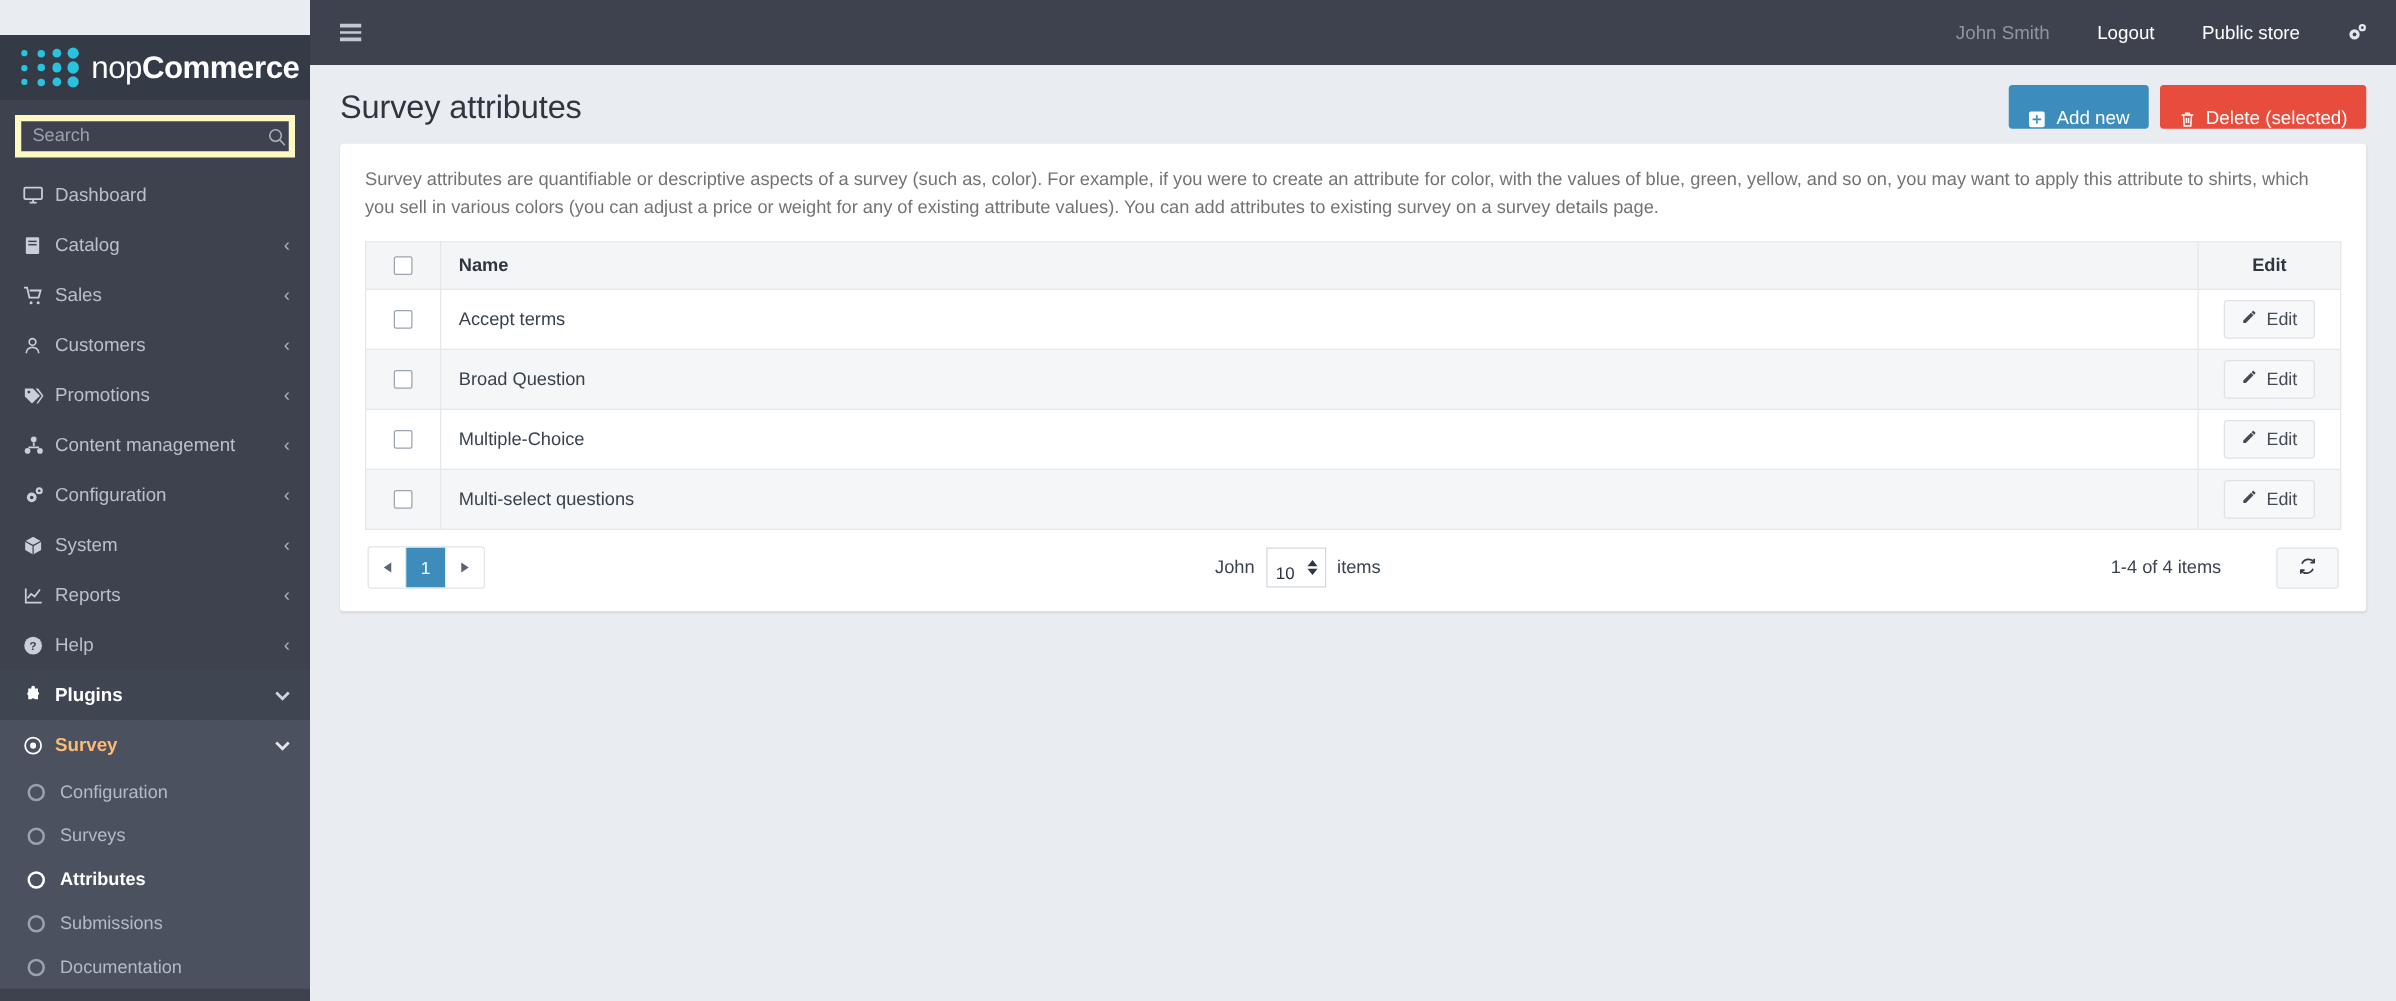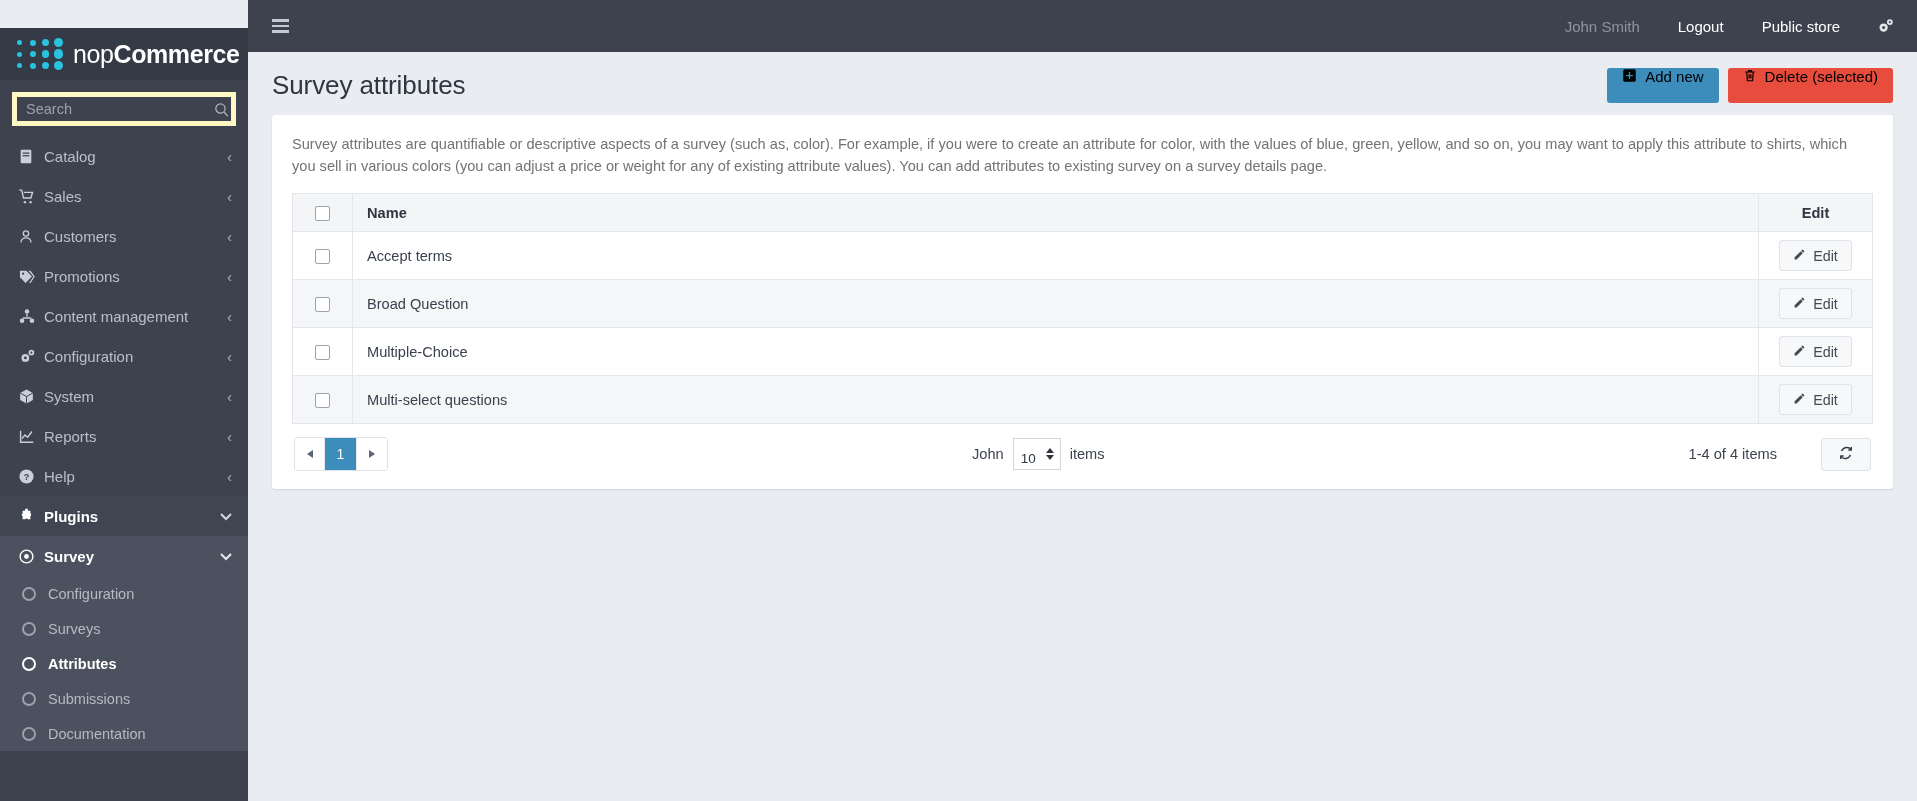--- a/index.html
+++ b/index.html
@@ -44,21 +44,21 @@
   .nav-item {
     display: flex; align-items: center; height: 40px;
     padding: 0 16px 0 18px; cursor: pointer;
     font-size: 15px; color: #b9c0ca; position: relative;
   }
   .nav-item .ico { width: 26px; display: flex; align-items: center; color: #c9cfd8; flex-shrink: 0; }
   .nav-item .lbl { flex: 1; white-space: nowrap; }
   .nav-item .caret { color: #aab1bd; display: flex; }
   .nav-item.nop-station { background: #373c48; color: #ffffff; font-weight: 700; border-left: 4px solid #3c8dbc; padding-left: 14px; }
   .nav-item.plugins { background: #3f4551; color: #ffffff; font-weight: 700; }
-  .nav-item.survey-parent { background: #4b515e; color: #ffffff; font-weight: 700; }
+  .nav-item.survey-parent { background: #4b515e; color: #fdba74; font-weight: 700; }
   .nav-sub { background: #4b515e; list-style: none; }
   .nav-sub .nav-item { height: 35px; padding-left: 22px; font-size: 14.5px; color: #b4bbc6; }
   .nav-sub .nav-item.active { color: #ffffff; font-weight: 700; }
   .radio-o { width: 14px; height: 14px; border: 2px solid #9aa2ae; border-radius: 50%; }
   .nav-sub .nav-item.active .radio-o { border-color: #ffffff; border-width: 2.5px; }
 
   
   .main { flex: 1; display: flex; flex-direction: column; height: 801px; background: #e9ecf1; }
   .topbar {
     height: 52px; background: #3d424e; display: flex; align-items: center;
@@ -70,22 +70,22 @@
   .topbar-link { font-size: 15px; color: #ffffff; margin-left: 38px; cursor: pointer; white-space: nowrap; }
   .topbar-link.user { color: #8d95a1; }
   .topbar-gears { margin-left: 36px; color: #e3e7ec; display: flex; cursor: pointer; }
 
   .page-head {
     display: flex; align-items: center; padding: 16px 24px 12px 24px; flex-shrink: 0;
   }
   .page-title { font-size: 26px; font-weight: 400; color: #2f3640; letter-spacing: -0.1px; }
   .page-head-spacer { flex: 1; }
   .btn {
-    display: inline-flex; align-items: flex-start; gap: 8px; border: none; cursor: pointer;
-    font-size: 15px; font-family: "Liberation Sans", sans-serif; color: #000000;
+    display: inline-flex; align-items: flex-end; gap: 8px; border: none; cursor: pointer;
+    font-size: 15px; font-family: "Liberation Sans", sans-serif; color: #ffffff;
     padding: 0 15px; height: 35px; border-radius: 3px;
   }
   .btn-primary { background: #3c8dbc; }
   .btn-danger { background: #e74c3c; margin-left: 9px; }
   .btn .bico { display: flex; align-items: center; }
 
   .panel {
     background: #ffffff; margin: 0 24px; border-radius: 3px;
     box-shadow: 0 1px 2px rgba(0,0,0,0.10); padding: 18px 20px 14px 20px;
   }
@@ -178,20 +178,30 @@
           <svg width="17" height="17" viewBox="0 0 24 24" fill="none" stroke="currentColor" stroke-width="1.8">
             <circle cx="10.5" cy="10.5" r="6.5"></circle>
               <line x1="15.5" y1="15.5" x2="21" y2="21.5"></line>
           </svg>
         </span>
       </div>
     </div>
 
     <ul class="nav">
 
+      <li class="nav-item">
+        <span class="ico">
+          <svg width="17" height="17" viewBox="0 0 24 24" fill="none" stroke="currentColor" stroke-width="2">
+            <rect x="2" y="3" width="20" height="13" rx="1.5"></rect>
+              <line x1="8" y1="20" x2="16" y2="20"></line>
+              <line x1="12" y1="16" x2="12" y2="20"></line>
+          </svg>
+        </span>
+        <span class="lbl">Dashboard</span>
+      </li>
 
       <li class="nav-item">
         <span class="ico">
           <svg width="16" height="17" viewBox="0 0 24 24" fill="currentColor">
             <rect x="4" y="2" width="16" height="20" rx="1.5"></rect>
               <rect x="7" y="6" width="10" height="1.8" fill="#3d424e"></rect>
               <rect x="7" y="10" width="10" height="1.8" fill="#3d424e"></rect>
           </svg>
         </span>
         <span class="lbl">Catalog</span>

